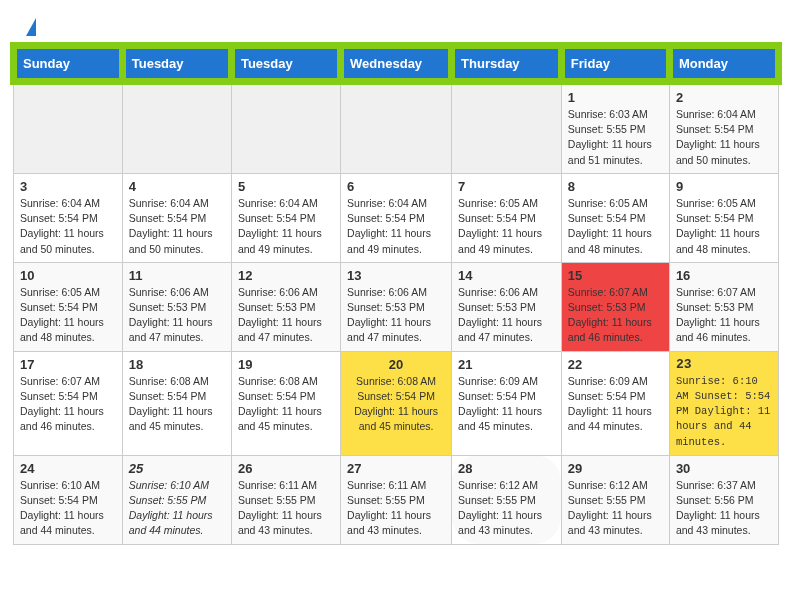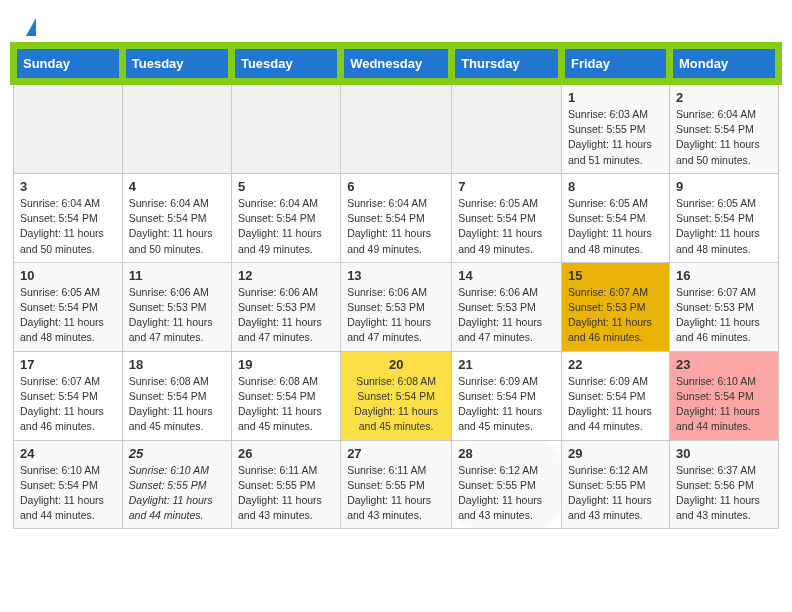--- a/index.html
+++ b/index.html
@@ -220,21 +220,21 @@
             <div class="day-info">Sunrise: 6:06 AM
 Sunset: 5:53 PM
 Daylight: 11 hours and 47 minutes.</div>
           </td>
           <td style="background: rgb(249, 249, 249);">
             <span class="day-num">14</span>
             <div class="day-info">Sunrise: 6:06 AM
 Sunset: 5:53 PM
 Daylight: 11 hours and 47 minutes.</div>
           </td>
-          <td style="background: #eab308; margin-top: 43px;">
+          <td style="background: #ef4444; margin-top: 43px;">
             <span class="day-num">15</span>
             <div class="day-info">Sunrise: 6:07 AM
 Sunset: 5:53 PM
 Daylight: 11 hours and 46 minutes.</div>
           </td>
           <td style="background: rgb(249, 249, 249);">
             <span class="day-num">16</span>
             <div class="day-info">Sunrise: 6:07 AM
 Sunset: 5:53 PM
 Daylight: 11 hours and 46 minutes.</div>
@@ -270,21 +270,21 @@
             <div class="day-info">Sunrise: 6:09 AM
 Sunset: 5:54 PM
 Daylight: 11 hours and 45 minutes.</div>
           </td>
           <td style="background: rgb(255, 255, 255);">
             <span class="day-num">22</span>
             <div class="day-info">Sunrise: 6:09 AM
 Sunset: 5:54 PM
 Daylight: 11 hours and 44 minutes.</div>
           </td>
-          <td style="background: #fca5a5;">
+          <td style="background: #fde047; font-family: Liberation Mono, monospace;">
             <span class="day-num">23</span>
             <div class="day-info">Sunrise: 6:10 AM
 Sunset: 5:54 PM
 Daylight: 11 hours and 44 minutes.</div>
           </td>
         </tr>
         <tr>
           <td style="background: rgb(249, 249, 249);">
             <span class="day-num">24</span>
             <div class="day-info">Sunrise: 6:10 AM

